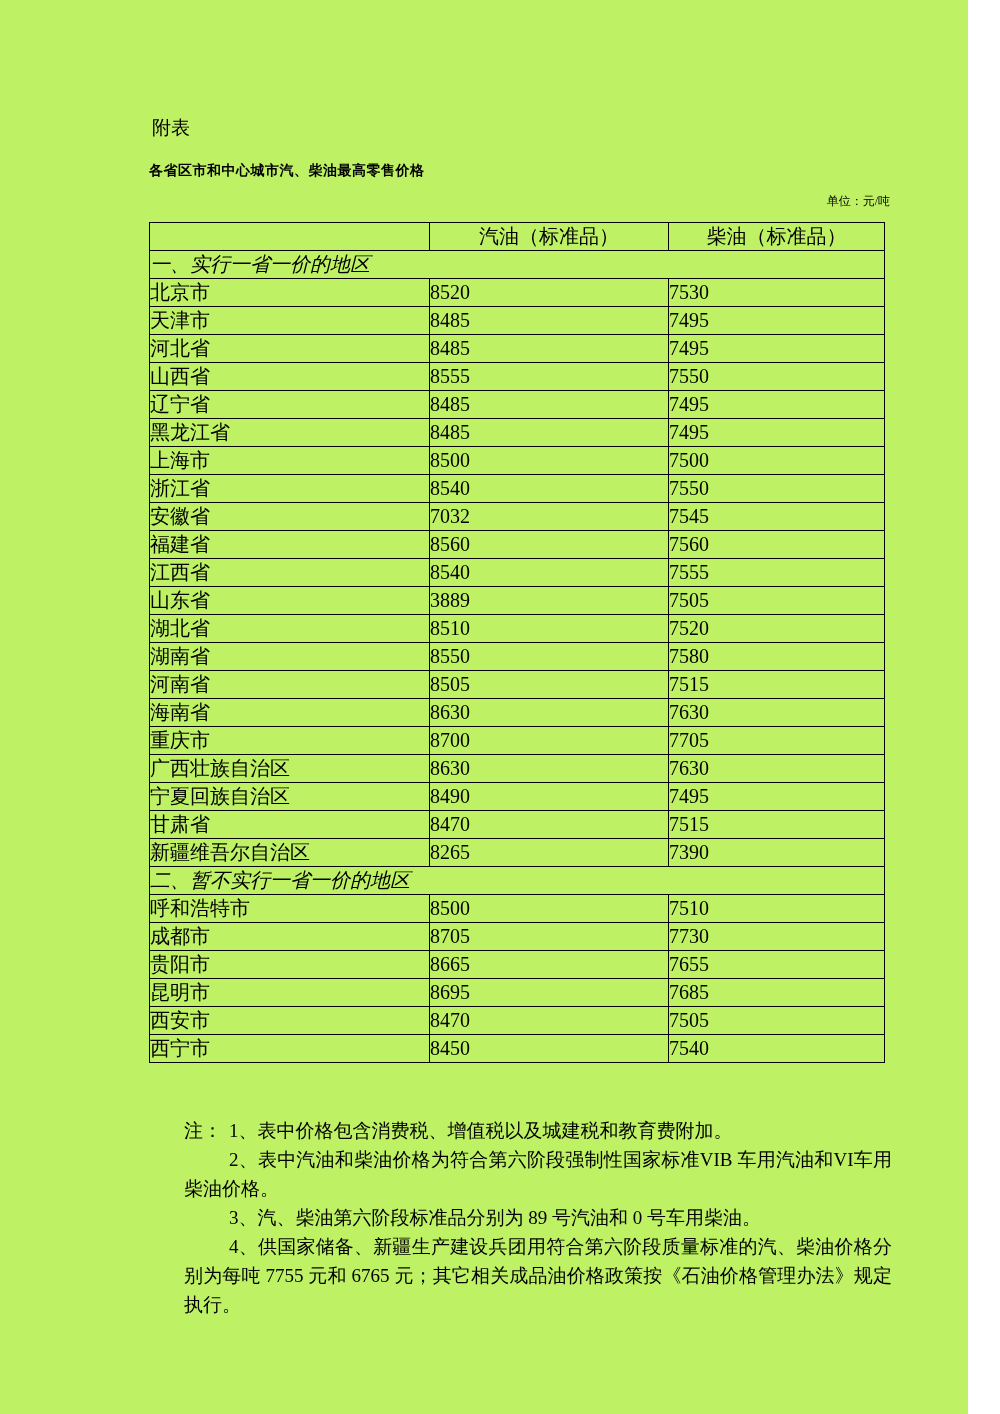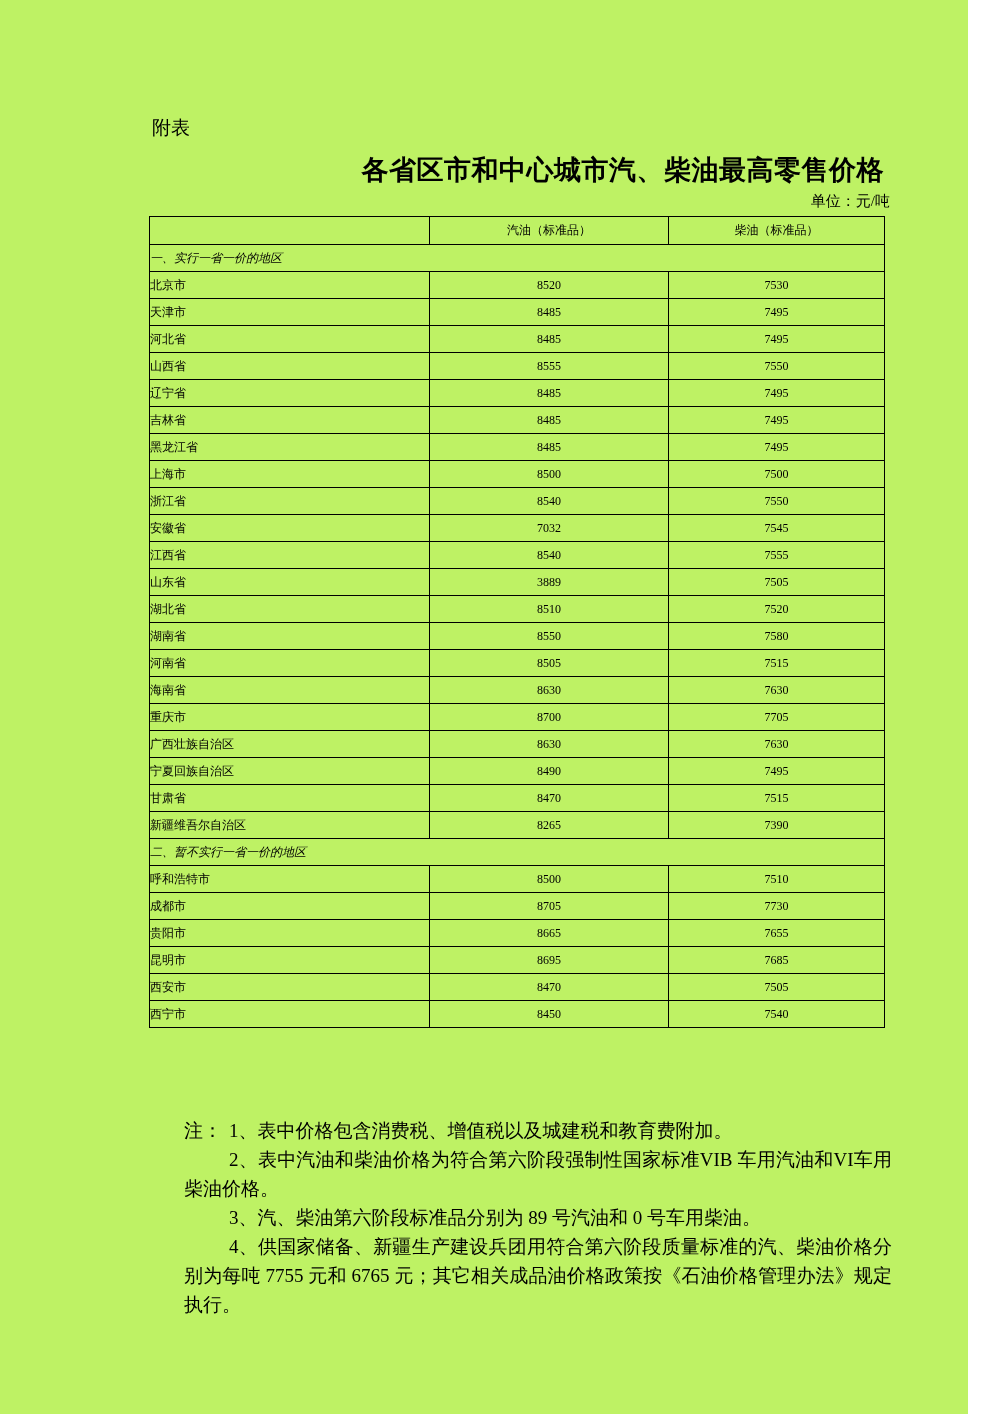--- a/index.html
+++ b/index.html
@@ -21,44 +21,44 @@
     left: 152px;
     top: 116px;
     font-size: 19px;
     line-height: 24px;
   }
   .doc-title {
     position: absolute;
     left: 149px;
     top: 157px;
     width: 735px;
-    text-align: right;
+    text-align: left;
     font-family: "Liberation Sans", "DejaVu Sans", sans-serif;
     font-weight: bold;
-    font-size: 27px;
+    font-size: 14px;
     line-height: 27px;
     letter-spacing: 0.5px;
   }
   .unit-line {
     position: absolute;
     left: 149px;
     top: 190px;
     width: 741px;
     text-align: right;
-    font-size: 15px;
+    font-size: 12px;
     line-height: 22px;
   }
   table.price-table {
     position: absolute;
     left: 149px;
-    top: 216px;
+    top: 222px;
     width: 735px;
     border-collapse: collapse;
     table-layout: fixed;
-    font-size: 12px;
+    font-size: 20px;
   }
   .price-table th,
   .price-table td {
     border: 1px solid #000000;
     padding: 0;
     font-weight: normal;
     overflow: hidden;
     white-space: nowrap;
   }
   .price-table thead th {
@@ -73,21 +73,21 @@
   .section-cell {
     padding-left: 12px;
     text-align: left;
     font-style: italic;
   }
   .region-cell {
     padding-left: 62px;
     text-align: left;
   }
   .price-cell {
-    text-align: center;
+    text-align: left;
   }
   .notes {
     position: absolute;
     left: 152px;
     top: 1116px;
     width: 740px;
     font-size: 19px;
     line-height: 29px;
     text-align: justify;
   }
@@ -155,25 +155,20 @@
       <td class="price-cell">8555</td>
       <td class="price-cell">7550</td>
     </tr>
 
     <tr>
       <td class="region-cell">辽宁省</td>
       <td class="price-cell">8485</td>
       <td class="price-cell">7495</td>
     </tr>
 
-    <tr>
-      <td class="region-cell">吉林省</td>
-      <td class="price-cell">8485</td>
-      <td class="price-cell">7495</td>
-    </tr>
 
     <tr>
       <td class="region-cell">黑龙江省</td>
       <td class="price-cell">8485</td>
       <td class="price-cell">7495</td>
     </tr>
 
     <tr>
       <td class="region-cell">上海市</td>
       <td class="price-cell">8500</td>
@@ -186,20 +181,25 @@
       <td class="price-cell">8540</td>
       <td class="price-cell">7550</td>
     </tr>
 
     <tr>
       <td class="region-cell">安徽省</td>
       <td class="price-cell">7032</td>
       <td class="price-cell">7545</td>
     </tr>
 
+    <tr>
+      <td class="region-cell">福建省</td>
+      <td class="price-cell">8560</td>
+      <td class="price-cell">7560</td>
+    </tr>
 
     <tr>
       <td class="region-cell">江西省</td>
       <td class="price-cell">8540</td>
       <td class="price-cell">7555</td>
     </tr>
 
     <tr>
       <td class="region-cell">山东省</td>
       <td class="price-cell">3889</td>

